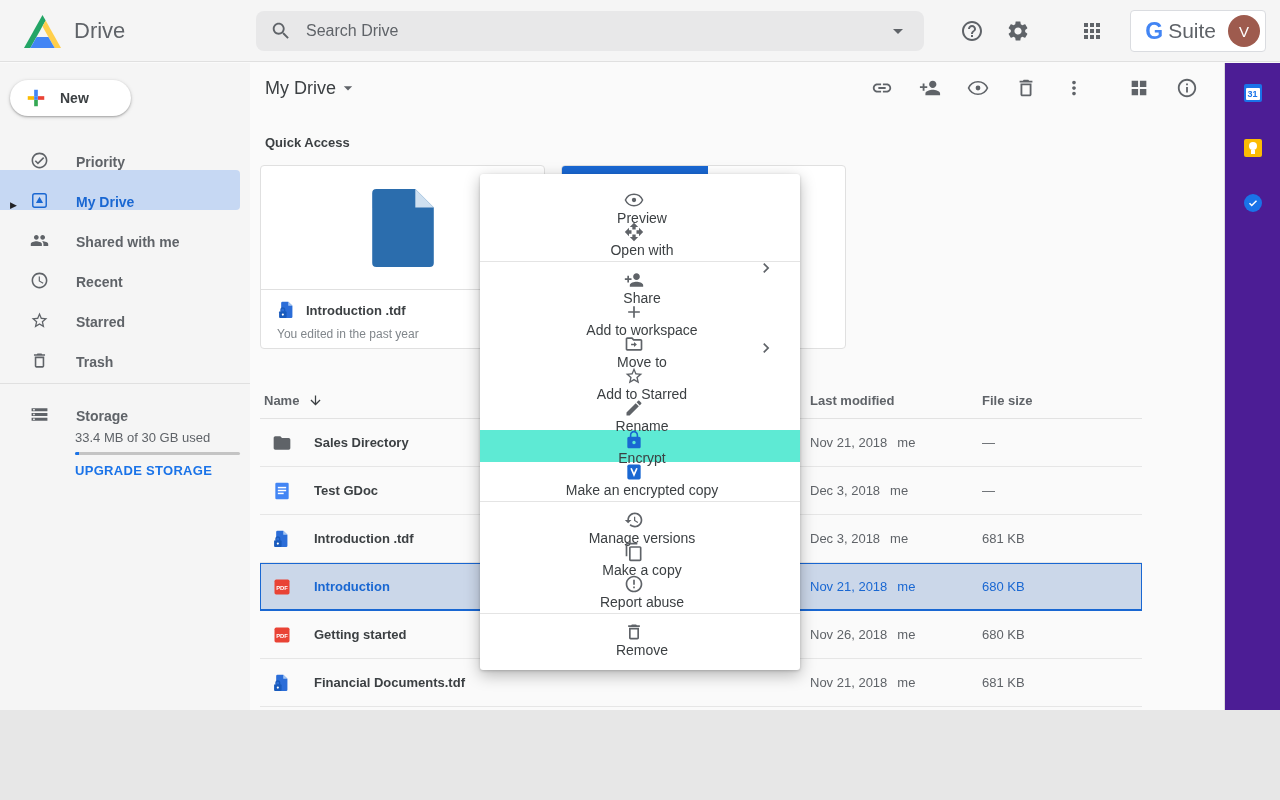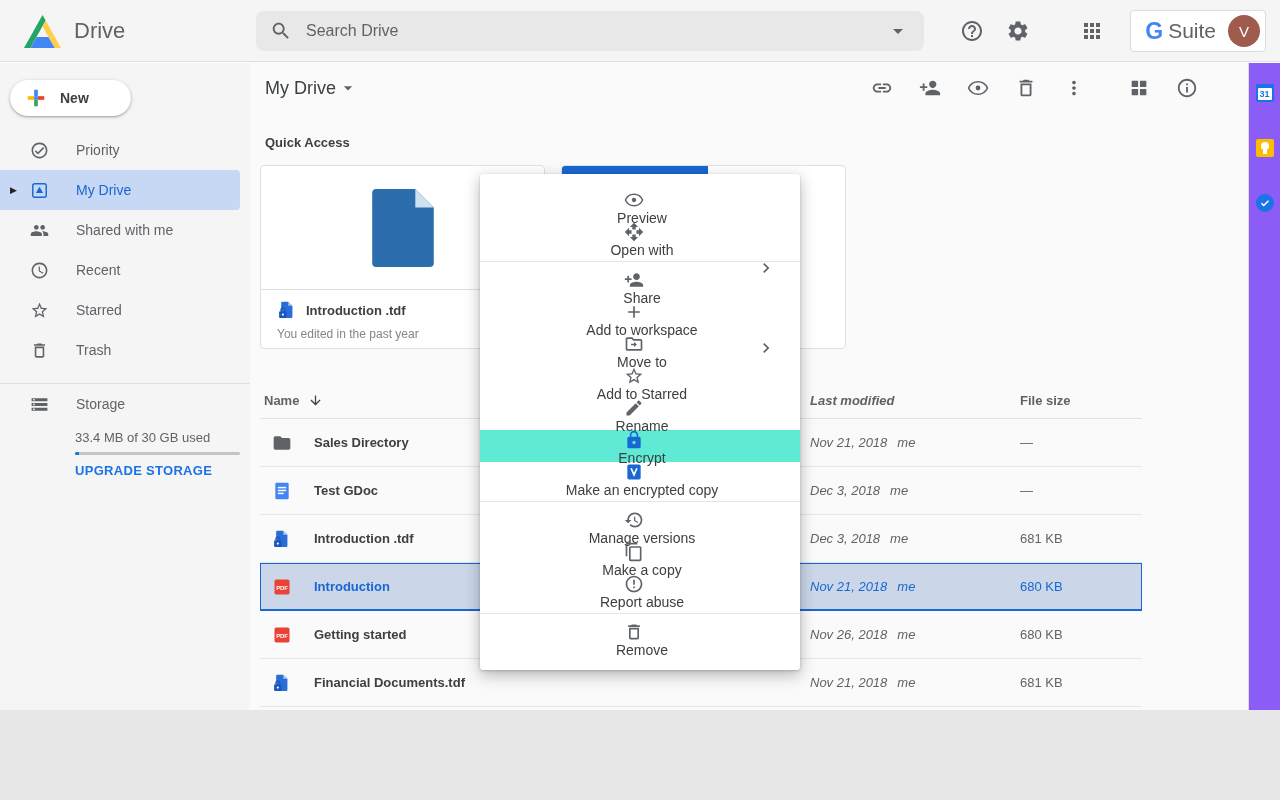--- a/index.html
+++ b/index.html
@@ -20,35 +20,35 @@
   .tb-ic svg { width:100%; height:100%; }
   .gsuite { margin-left:15px; height:42px; background:#fff; border:1px solid #dadce0; border-radius:4px; display:flex; align-items:center; padding:0 5px 0 14px; }
   .gs-g { font-size:23px; font-weight:bold; color:#4285f4; }
   .gs-suite { font-size:21px; color:#5f6368; margin-left:5px; }
   .avatar { width:32px; height:32px; border-radius:50%; background:#9e5b4e; color:#fff; font-size:15px; display:flex; align-items:center; justify-content:center; margin-left:12px; }
 
   
   .sidebar { position:absolute; left:0; top:63px; width:250px; height:647px; background:#f5f5f5; z-index:5; }
   .new-btn { margin:17px 0 0 10px; width:121px; height:36px; border-radius:22px; background:#fff; box-shadow:0 1px 2px rgba(0,0,0,.25), 0 1px 4px rgba(0,0,0,.15); display:flex; align-items:center; padding-left:15px; gap:13px; font-size:14px; font-weight:bold; color:#3c4043; cursor:pointer; }
   .nav { margin-top:14px; }
-  .nav-item { height:40px; display:flex; align-items:center; padding-left:8px; font-size:14px; font-weight:normal; color:#5f6368; cursor:pointer; }
+  .nav-item { height:40px; display:flex; align-items:flex-end; padding-left:8px; font-size:14px; font-weight:bold; color:#5f6368; cursor:pointer; }
   .nav-caret { width:22px; font-size:9px; color:#202124; text-align:left; padding-left:2px; }
   .nav-ic { width:19px; height:19px; color:#5f6368; }
   .nav-ic svg { width:100%; height:100%; }
   .nav-label { margin-left:27px; }
   .nav-item.sel { background:#c6d8f3; color:#1967d2; width:240px; border-radius:0 4px 4px 0; }
   .nav-item.sel .nav-ic { color:#1967d2; }
   .sb-div { border-top:1px solid #e0e0e0; margin-top:13px; }
   .storage-usage { margin:6px 0 0 75px; font-size:13px; color:#5f6368; }
   .storage-bar { margin:7px 0 0 75px; width:165px; height:3px; background:#c4c4c4; border-radius:2px; overflow:hidden; }
   .storage-fill { width:4px; height:3px; background:#1a73e8; }
   .upgrade { display:block; margin:8px 0 0 75px; font-size:13px; font-weight:bold; letter-spacing:.3px; color:#1a73e8; text-decoration:none; cursor:pointer; }
 
   
-  .rail { position:absolute; right:0; top:63px; width:32px; height:647px; background:#8b5cf6; border-left:1px solid #dcdcdc; display:flex; flex-direction:column; align-items:center; padding-top:21px; gap:37px; z-index:5; }
+  .rail { position:absolute; right:0; top:63px; width:56px; height:647px; background:#4c1d95; border-left:1px solid #dcdcdc; display:flex; flex-direction:column; align-items:center; padding-top:21px; gap:37px; z-index:5; }
   .rail-btn { width:18px; height:18px; cursor:pointer; }
   .cal { width:18px; height:18px; background:#1a73e8; border-radius:2px; padding:4px 2px 2px; }
   .cal span { display:block; background:#fff; height:12px; font-size:9px; font-weight:bold; color:#1a73e8; text-align:center; line-height:12px; border-radius:1px; }
   .keep { width:18px; height:18px; background:#fbbc04; border-radius:2px; position:relative; }
   .keep i { position:absolute; left:5px; top:3px; width:8px; height:8px; background:#fff; border-radius:50%; }
   .keep b { position:absolute; left:7px; top:11px; width:4px; height:4px; background:#fff; }
   .tasks { width:18px; height:18px; border-radius:50%; background:#1a73e8; display:flex; align-items:center; justify-content:center; }
 
   
   .main { position:absolute; left:250px; top:63px; width:974px; height:647px; background:#fafafa; }
@@ -65,21 +65,21 @@
   .card-preview { height:124px; display:flex; align-items:center; justify-content:center; border-bottom:1px solid #e0e0e0; }
   .card-footer { padding:10px 16px; }
   .cf-line1 { display:flex; align-items:center; gap:9px; font-size:13px; font-weight:bold; color:#3c4043; }
   .cf-note { margin-top:7px; font-size:12px; color:#80868b; }
   .c2bar { position:absolute; left:0; top:0; width:146px; height:12px; background:#1967d2; }
 
   .list { margin:34px 0 0 10px; width:882px; font-size:13px; }
   .list-head { display:flex; height:36px; align-items:center; border-bottom:1px solid #e2e2e2; color:#5f6368; font-weight:bold; }
   .col-name { width:550px; display:flex; align-items:center; }
   .list-head .col-name { padding-left:4px; }
-  .col-mod { width:210px;font-style:italic; }
+  .col-mod { width:172px; }
   .col-size { flex:1; }
   .sort-ic { width:15px; height:15px; margin-left:9px; color:#3c4043; }
   .row { display:flex; height:48px; align-items:center; border-bottom:1px solid #e6e6e6; cursor:pointer; }
   .row .col-name { padding-left:12px; gap:22px; font-weight:bold; color:#3c4043; }
   .fico { width:20px; height:20px; flex:none; }
   .row .col-mod, .row .col-size { color:#5f6368; }
   .owner { margin-left:10px; }
   .row.sel { background:#cbd7e9; box-shadow:inset 0 0 0 1px #1967d2; border-bottom:1px solid #1967d2; }
   .row.sel .col-name, .row.sel .col-mod, .row.sel .col-size { color:#1967d2; }
 

